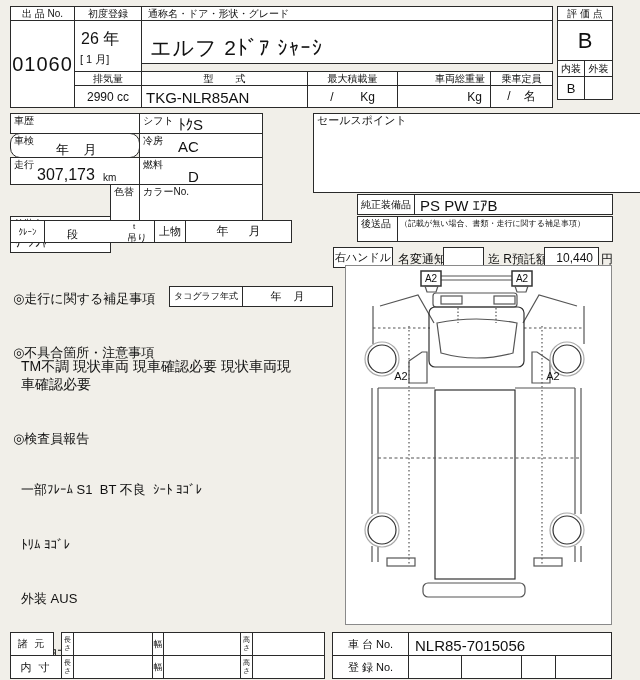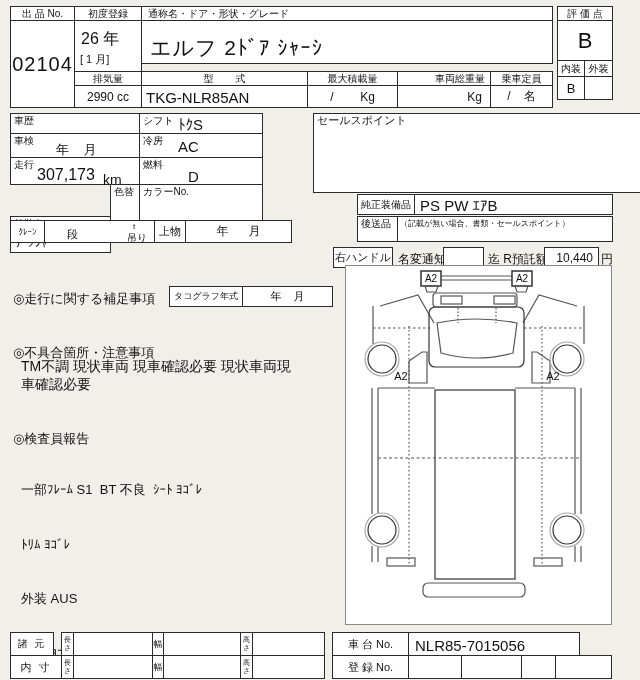--- a/index.html
+++ b/index.html
@@ -15,21 +15,21 @@
   .insp{line-height:18.15px;font-size:13px;white-space:pre;}
   svg{display:block;}
   svg text{fill:#111;stroke:none;}
 </style>
 </head>
 <body>
 
 <div class="sheet">
 
   <div class="cell ctr" style="left:10px;top:6px;width:65px;height:15px;font-size:10px;">出 品 No.</div>
-  <div class="cell ctr big" style="left:10px;top:20px;width:65px;height:88px;">02104</div>
+  <div class="cell ctr big" style="left:10px;top:20px;width:65px;height:88px;">01060</div>
 
   <div class="cell ctr" style="left:74px;top:6px;width:68px;height:15px;font-size:10px;">初度登録</div>
   <div class="cell" style="left:74px;top:20px;width:68px;height:52px;">
     <div class="txt" style="left:6px;top:8px;font-size:16px;">26 年</div>
     <div class="txt" style="left:5px;top:31px;font-size:11px;">[ 1 月]</div>
   </div>
 
   <div class="cell" style="left:141px;top:6px;width:412px;height:15px;font-size:10px;padding-left:6px;line-height:13px;">通称名・ドア・形状・グレード</div>
   <div class="cell" style="left:141px;top:20px;width:412px;height:44px;">
     <div class="txt" style="left:8px;top:13px;font-size:21px;letter-spacing:1px;">エルフ 2ﾄﾞｱ ｼｬｰｼ</div>
@@ -62,32 +62,32 @@
   <div class="cell ctr" style="left:584px;top:76px;width:29px;height:24px;font-size:13px;"></div>
 
   <div class="cell" style="left:10px;top:113px;width:130px;height:21px;">
     <span class="tag">車歴</span>
     <span class="txt" style="left:50px;top:4px;font-size:13px;"></span>
   </div>
   <div class="cell" style="left:139px;top:113px;width:124px;height:33px;">
     <span class="tag">シフト</span>
     <span class="txt" style="left:38px;top:2px;font-size:15px;">ﾄｸS</span>
   </div>
-  <div class="cell" style="left:10px;top:133px;width:130px;height:25px;">
+  <div class="cell" style="left:10px;top:133px;width:130px;height:25px;border-radius:10px;">
     <span class="tag">車検</span>
     <span class="txt pre" style="left:45px;top:7px;font-size:13px;">年    月</span>
   </div>
   <div class="cell" style="left:139px;top:133px;width:124px;height:25px;">
     <span class="tag">冷房</span>
     <span class="txt" style="left:38px;top:4px;font-size:15px;">AC</span>
   </div>
   <div class="cell" style="left:10px;top:157px;width:130px;height:28px;">
     <span class="tag">走行</span>
     <span class="txt" style="left:26px;top:8px;font-size:16px;">307,173</span>
-    <span class="txt" style="left:92px;top:14px;font-size:14px;">km</span>
+    <span class="txt" style="left:92px;top:14px;font-size:10px;">km</span>
   </div>
   <div class="cell" style="left:139px;top:157px;width:124px;height:28px;">
     <span class="tag">燃料</span>
     <span class="txt" style="left:48px;top:10px;font-size:15px;">D</span>
   </div>
   <div class="cell" style="left:10px;top:184px;width:101px;height:37px;margin-top:32px;">
     <span class="tag">外装色</span>
     <span class="txt" style="left:4px;top:18px;font-size:13px;">ｹﾞﾝｼｬ</span>
   </div>
   <div class="cell" style="left:110px;top:184px;width:30px;height:37px;">
@@ -113,21 +113,21 @@
 
   <div class="cell ctr" style="left:357px;top:194px;width:58px;height:21px;font-size:10px;">純正装備品</div>
   <div class="cell" style="left:414px;top:194px;width:199px;height:21px;">
     <span class="txt" style="left:5px;top:2px;font-size:15px;">PS PW ｴｱB</span>
   </div>
 
   <div class="cell" style="left:357px;top:216px;width:41px;height:26px;">
     <span class="tag" style="font-size:10px;">後送品</span>
   </div>
   <div class="cell" style="left:397px;top:216px;width:216px;height:26px;">
-    <span class="tag" style="font-size:8px;left:2px;">（記載が無い場合、書類・セールスポイント）</span>
+    <span class="tag" style="font-size:8px;left:2px;">（記載が無い場合、書類・走行に関する補足事項）</span>
   </div>
 
   <div class="cell ctr" style="left:333px;top:247px;width:60px;height:21px;font-size:11px;">右ハンドル</div>
   <div class="txt" style="left:398px;top:251px;font-size:12px;text-align:right;">名変通知</div>
   <div class="cell" style="left:443px;top:247px;width:41px;height:21px;"></div>
   <div class="txt" style="left:488px;top:251px;font-size:12px;">迄 R預託額</div>
   <div class="cell" style="left:544px;top:247px;width:55px;height:21px;">
     <span class="txt" style="right:5px;top:3px;font-size:12px;">10,440</span>
   </div>
   <div class="txt" style="left:601px;top:251px;font-size:12px;">円</div>
@@ -229,21 +229,21 @@
 
   <div class="cell ctr" style="left:10px;top:655px;width:52px;height:24px;font-size:11px;letter-spacing:2px;">内  寸</div>
   <div class="cell vlabel" style="left:61px;top:655px;width:13px;height:24px;">長さ</div>
   <div class="cell" style="left:73px;top:655px;width:80px;height:24px;"></div>
   <div class="cell ctr" style="left:152px;top:655px;width:12px;height:24px;font-size:9px;">幅</div>
   <div class="cell" style="left:163px;top:655px;width:78px;height:24px;"></div>
   <div class="cell vlabel" style="left:240px;top:655px;width:13px;height:24px;">高さ</div>
   <div class="cell" style="left:252px;top:655px;width:73px;height:24px;"></div>
 
   <div class="cell ctr" style="left:332px;top:632px;width:77px;height:24px;font-size:11px;">車 台 No.</div>
-  <div class="cell" style="left:408px;top:632px;width:172px;height:24px;">
+  <div class="cell" style="left:408px;top:632px;width:204px;height:24px;">
     <span class="txt" style="left:6px;top:4px;font-size:15px;">NLR85-7015056</span>
   </div>
   <div class="cell ctr" style="left:332px;top:655px;width:77px;height:24px;font-size:11px;">登 録 No.</div>
   <div class="cell" style="left:408px;top:655px;width:54px;height:24px;"></div>
   <div class="cell" style="left:461px;top:655px;width:61px;height:24px;"></div>
   <div class="cell" style="left:521px;top:655px;width:35px;height:24px;"></div>
   <div class="cell" style="left:555px;top:655px;width:57px;height:24px;"></div>
 
 </div>
 

